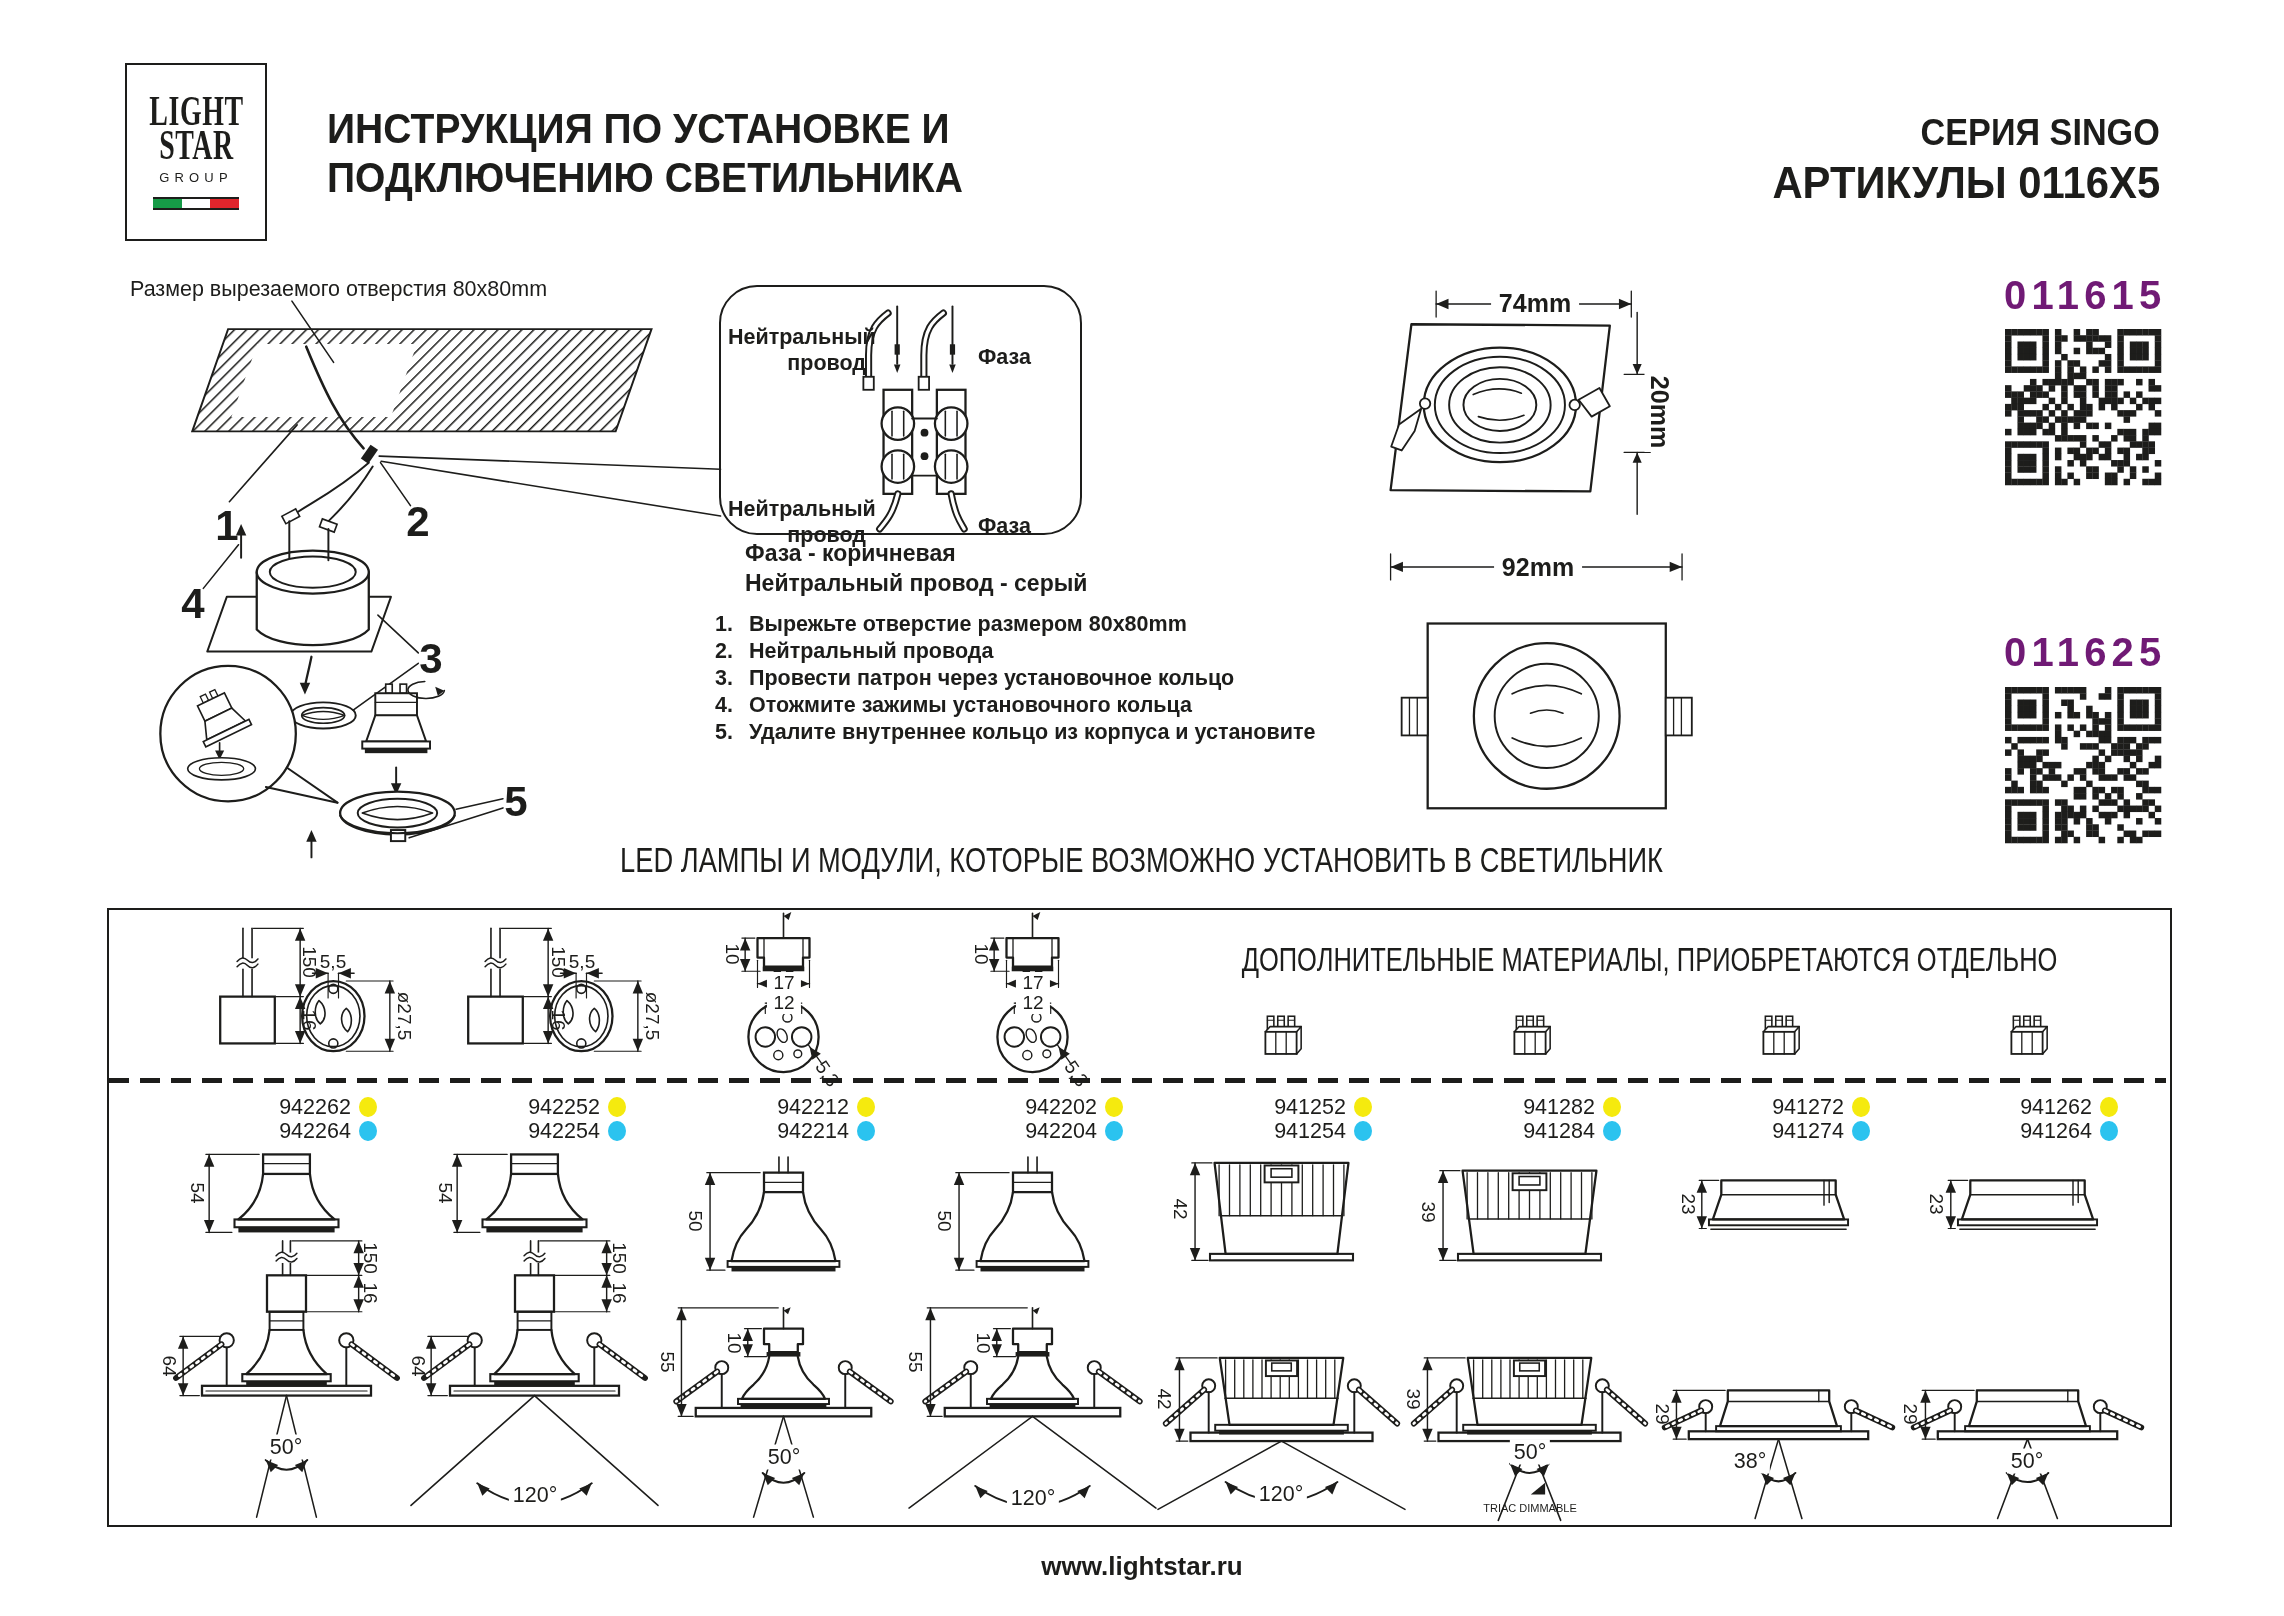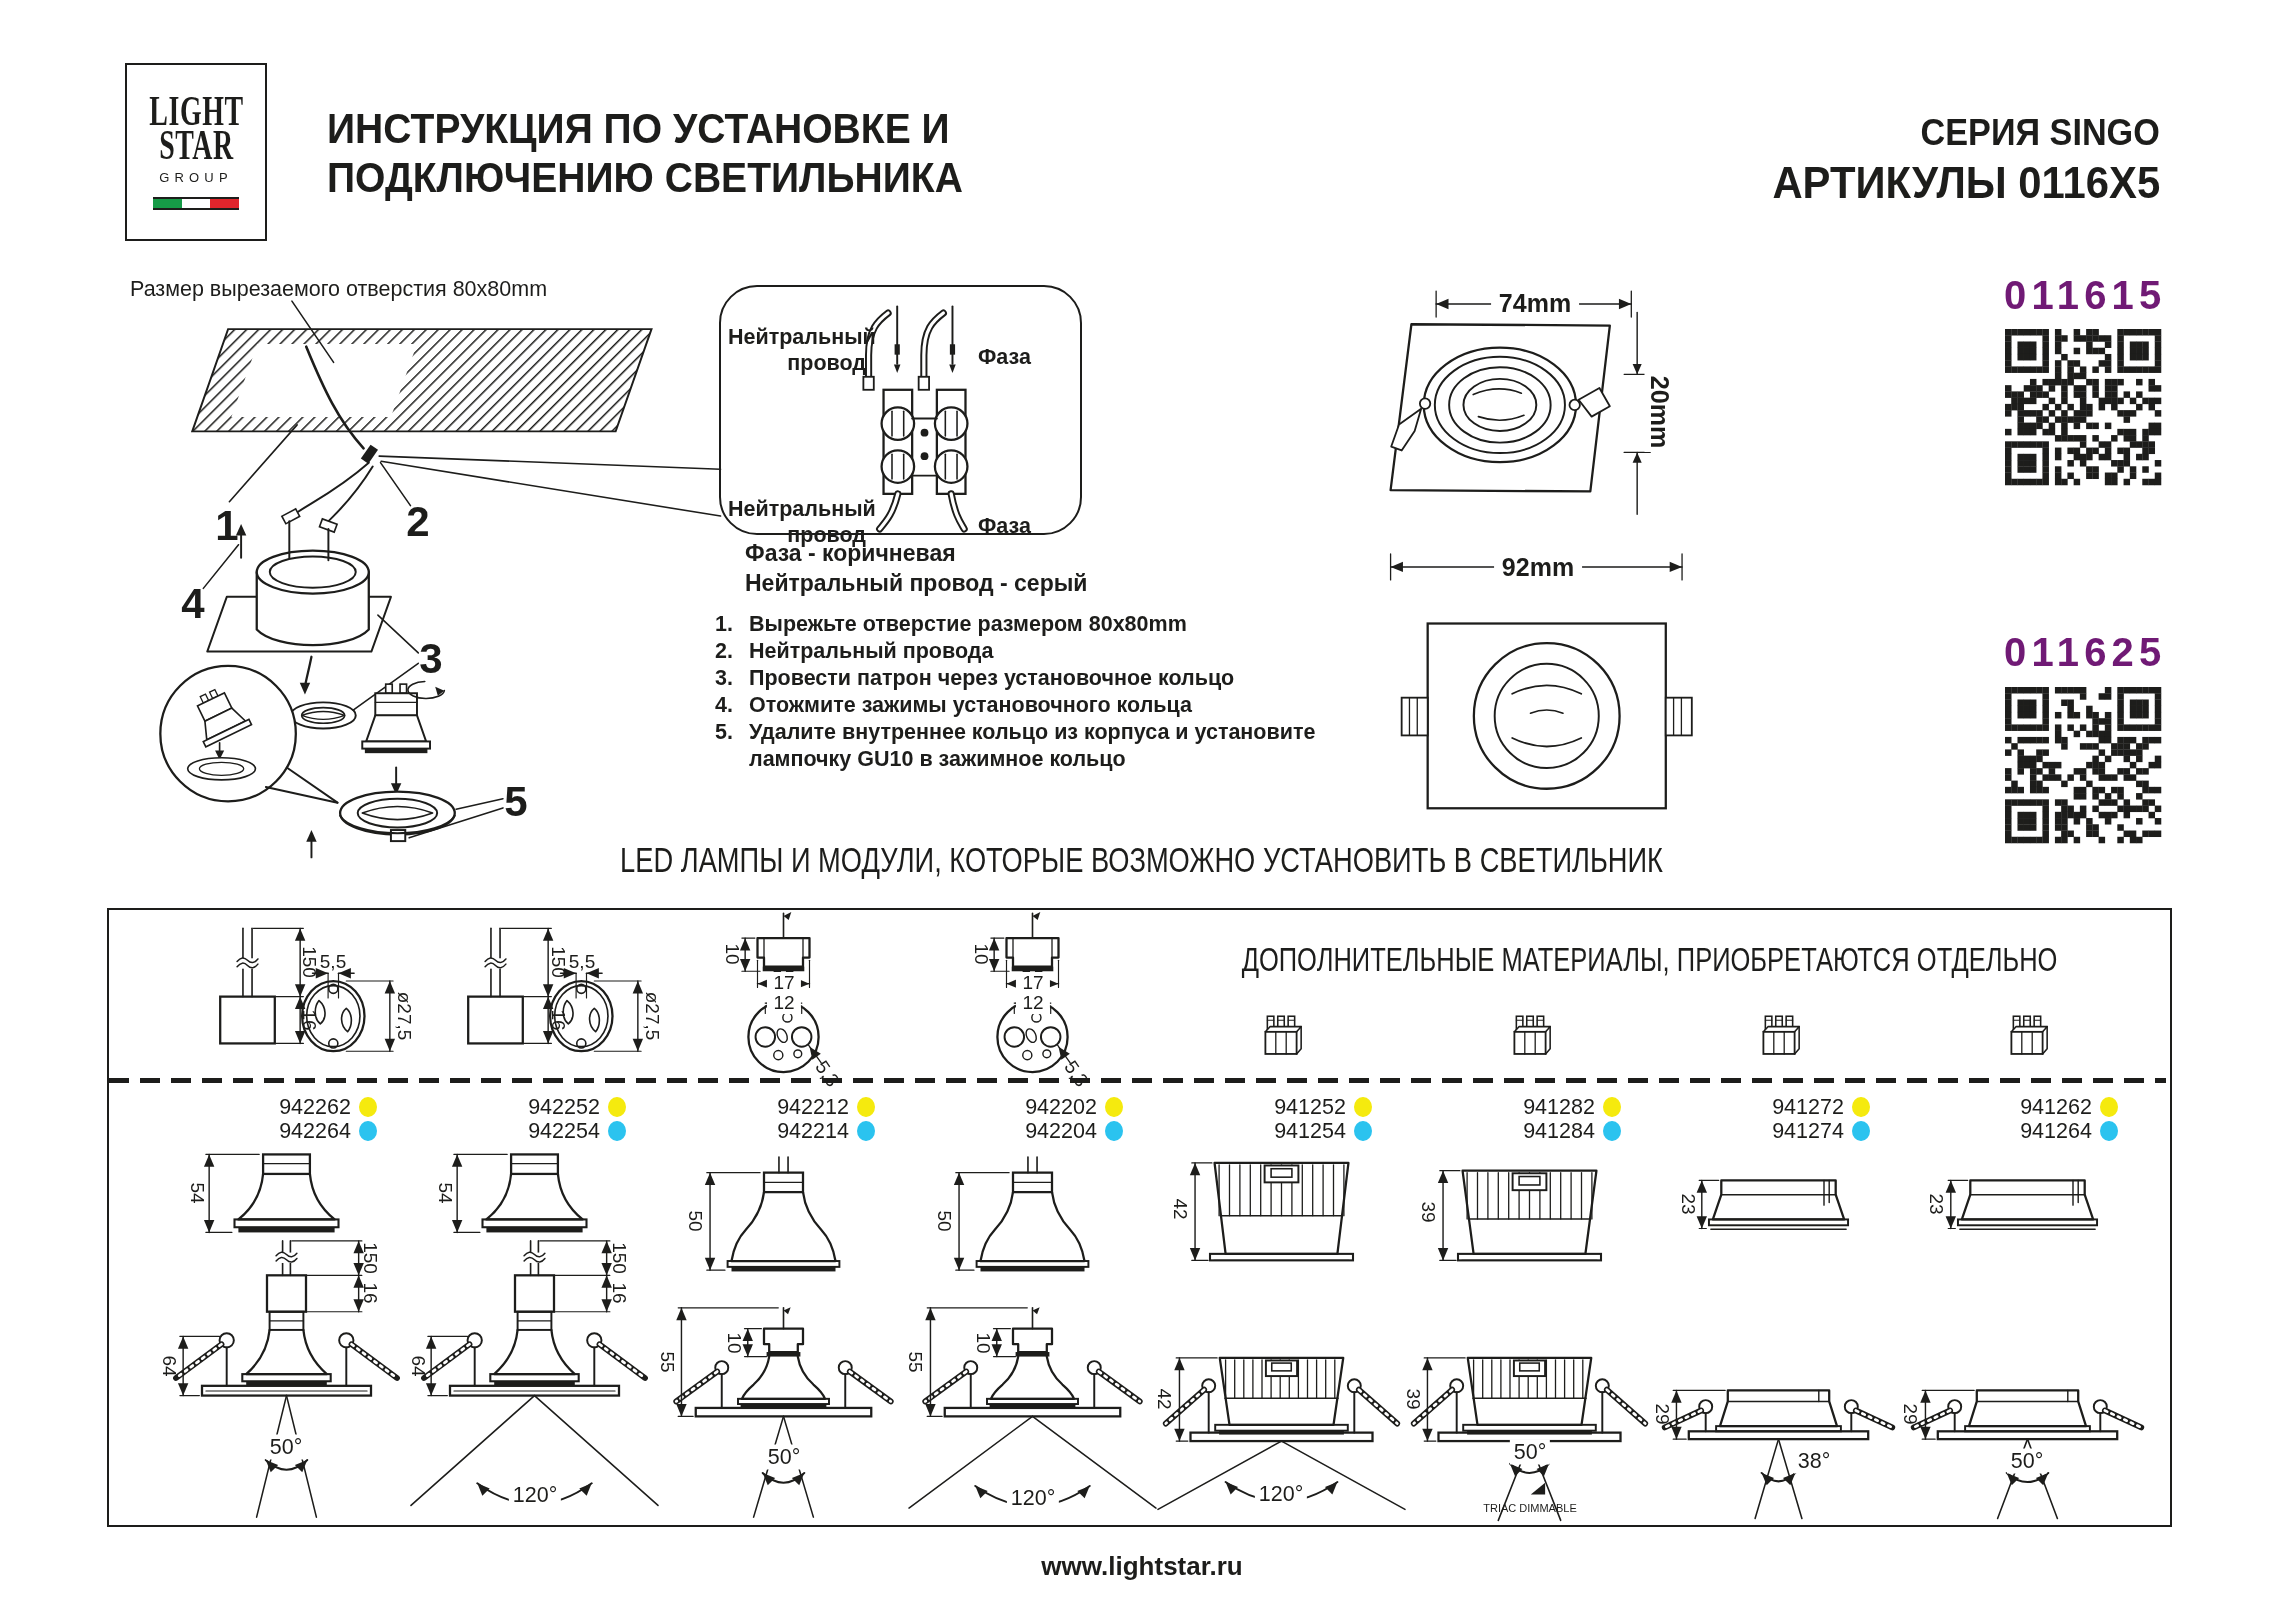--- a/index.html
+++ b/index.html
@@ -211,21 +211,20 @@
         <span>Провести патрон через установочное кольцо</span>
       </div>
     <div class="row">
         <span class="n">4.</span>
         <span>Отожмите зажимы установочного кольца</span>
       </div>
     <div class="row">
         <span class="n">5.</span>
         <span>Удалите внутреннее кольцо из корпуса и установите</span>
       </div>
-    <div class="cont">лампочку GU10 в зажимное кольцо</div>
   </div>
 
   <svg style="left:1387px;top:280px" width="365" height="553" viewBox="2130 430 560 850">
       <path d="M2205,447 V487" fill="none" stroke="#1d1d1b" stroke-width="2" stroke-linecap="round" stroke-linejoin="round"></path>
       <path d="M2505,447 V487" fill="none" stroke="#1d1d1b" stroke-width="2" stroke-linecap="round" stroke-linejoin="round"></path>
       <path d="M2205,467 H2505" fill="none" stroke="#1d1d1b" stroke-width="2.2" stroke-linecap="round" stroke-linejoin="round"></path>
       <path d="M0,0 L-8,19 L8,19 Z" fill="#1d1d1b" transform="translate(2205,467) rotate(-90)"></path>
       <path d="M0,0 L-8,19 L8,19 Z" fill="#1d1d1b" transform="translate(2505,467) rotate(90)"></path>
       <path d="M2167,498 L2472,500 L2442,755 L2135,753 Z" fill="#fff" stroke="#1d1d1b" stroke-width="3.5" stroke-linecap="round" stroke-linejoin="round"></path>
       <ellipse cx="2303" cy="622" rx="117" ry="88" fill="none" stroke="#1d1d1b" stroke-width="3.5"></ellipse>
@@ -1550,21 +1549,21 @@
       <path d="M0,0 L-8,19 L8,19 Z" fill="#1d1d1b" transform="translate(2575,2135) rotate(0)"></path>
       <path d="M0,0 L-8,19 L8,19 Z" fill="#1d1d1b" transform="translate(2575,2210) rotate(180)"></path>
       <path d="M2732,2210 L2696,2332" fill="none" stroke="#1d1d1b" stroke-width="2.4" stroke-linecap="round" stroke-linejoin="round"></path>
       <path d="M2732,2210 L2768,2332" fill="none" stroke="#1d1d1b" stroke-width="2.4" stroke-linecap="round" stroke-linejoin="round"></path>
       <path d="M2706,2262 Q2732,2288 2758,2262" fill="none" stroke="#1d1d1b" stroke-width="3" stroke-linecap="round" stroke-linejoin="round"></path>
       <path d="M0,0 L-8,19 L8,19 Z" fill="#1d1d1b" transform="translate(2706,2262) rotate(-45)"></path>
       <path d="M0,0 L-8,19 L8,19 Z" fill="#1d1d1b" transform="translate(2758,2262) rotate(45)"></path>
     </svg>
   <div class="dim v" style="left:1688px;top:1204px">23</div>
   <div class="dim v" style="left:1662px;top:1414px">29</div>
-  <div class="angle" style="left:1814px;top:1461px">38°</div>
+  <div class="angle" style="left:1750px;top:1461px">38°</div>
 
   <div class="codes" style="left:1936px;top:1095px">
     <div class="crow">
         <span>941262</span>
         <span class="dot y" style="background: rgb(245, 234, 14);"></span>
       </div>
     <div class="crow">
         <span>941264</span>
         <span class="dot c" style="background: rgb(43, 195, 239);"></span>
       </div>

